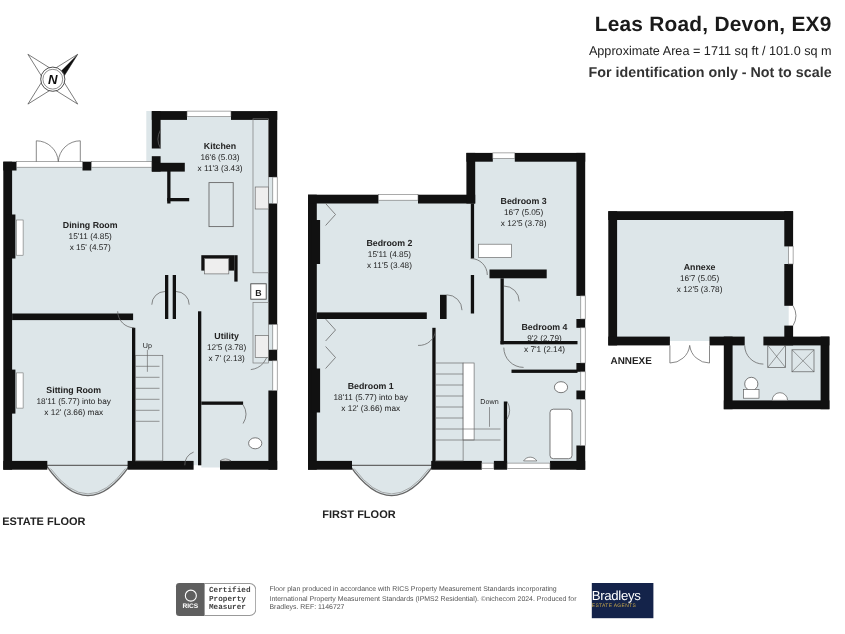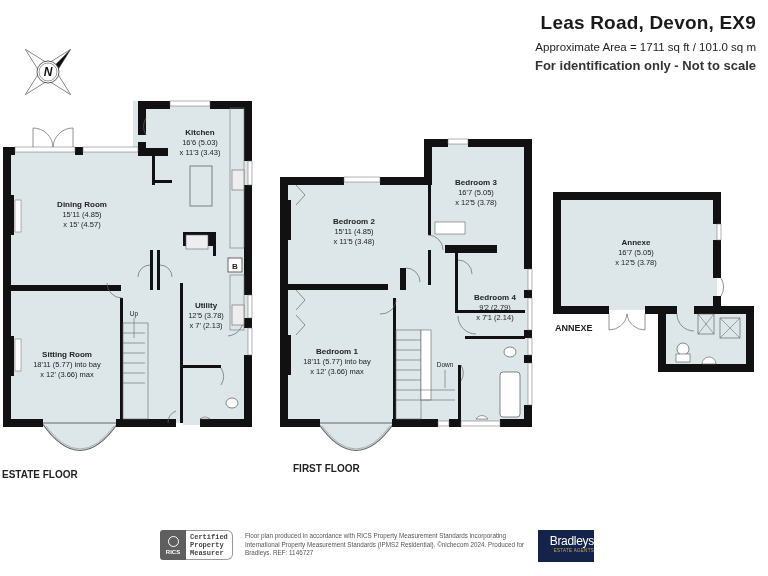--- a/index.html
+++ b/index.html
@@ -11,21 +11,21 @@
   svg.plan { position: absolute; left: 0; top: 0; }
   .rlabel { font-family: "Liberation Sans", sans-serif; font-size: 7.5px; fill: #222; text-anchor: middle; }
   .rlabel.name { font-weight: bold; font-size: 8px; }
   .floor-label { position: absolute; font-weight: bold; font-size: 10px; color: #222; }
   .footer { position: absolute; left: 160px; top: 530px; width: 440px; height: 34px; }
   .rics { position: absolute; left: 0; top: 0; width: 80px; height: 30px; display: flex; }
   .rics-mark { width: 26px; height: 30px; background: #5f5f5f; color: #fff; font-size: 6px; font-weight: bold; display: flex; flex-direction: column; align-items: center; justify-content: center; border-radius: 3px 0 0 3px; }
   .rics-mark .globe { width: 9px; height: 9px; border: 1px solid #fff; border-radius: 50%; margin-bottom: 2px; }
   .rics-text { border: 1px solid #999; border-left: none; border-radius: 0 6px 6px 0; padding: 2px 4px; font-size: 7px; line-height: 8px; font-weight: bold; color: #444; font-family: Liberation Mono, monospace; }
   .footer-note { position: absolute; left: 85px; top: 2px; width: 290px; font-size: 6.3px; line-height: 8.5px; color: #555; }
-  .brand { position: absolute; left: 378px; top: 0; width: 56px; height: 32px; background: #14234a; color: #fff; text-align: right; }
+  .brand { position: absolute; left: 378px; top: 0; width: 56px; height: 32px; background: #14234a; color: #fff; text-align: left; }
   .brand .b1 { font-size: 12px; padding-top: 4px; letter-spacing: -0.3px; }
   .brand .b2 { font-size: 4.5px; color: #c9a94b; letter-spacing: 0.3px; }
 </style>
 </head>
 <body>
 
 <div class="header">
   <div class="title">Leas Road, Devon, EX9</div>
   <div class="area-line">Approximate Area = 1711 sq ft / 101.0 sq m</div>
   <div class="disclaimer">For identification only - Not to scale</div>

